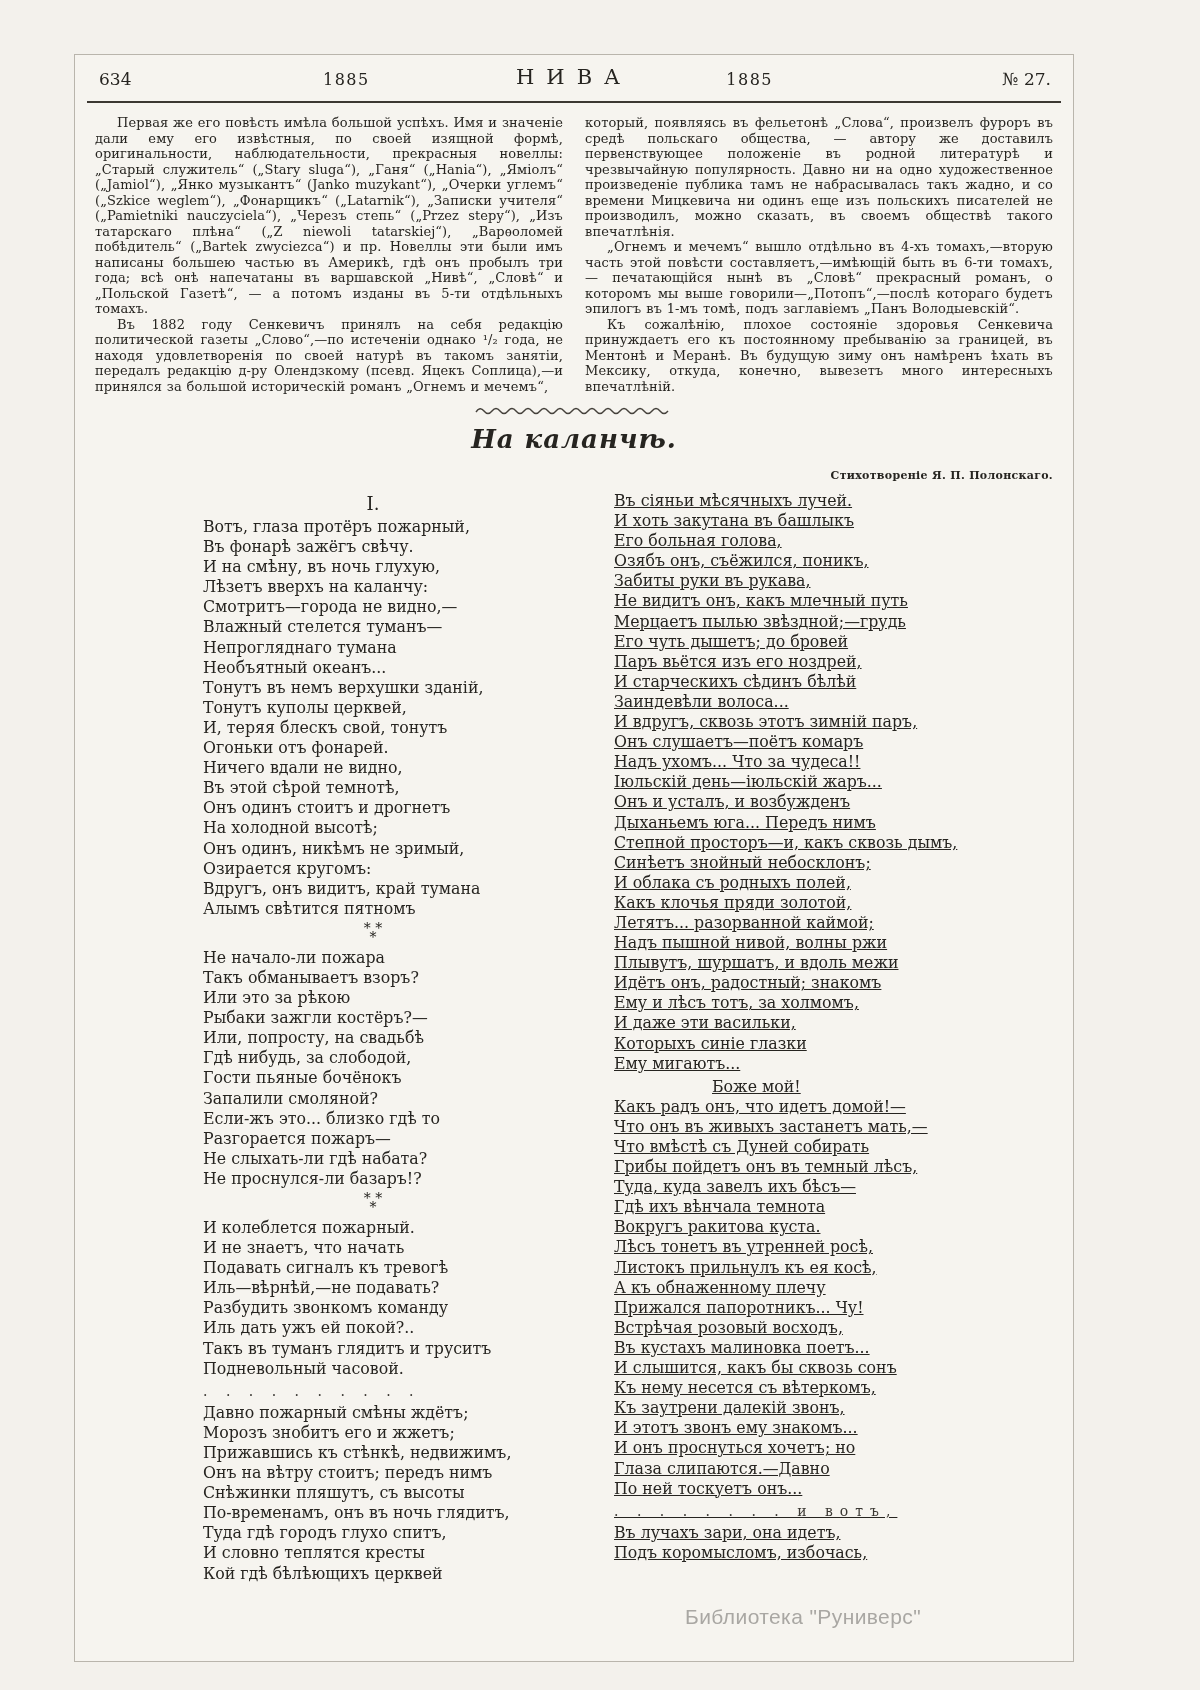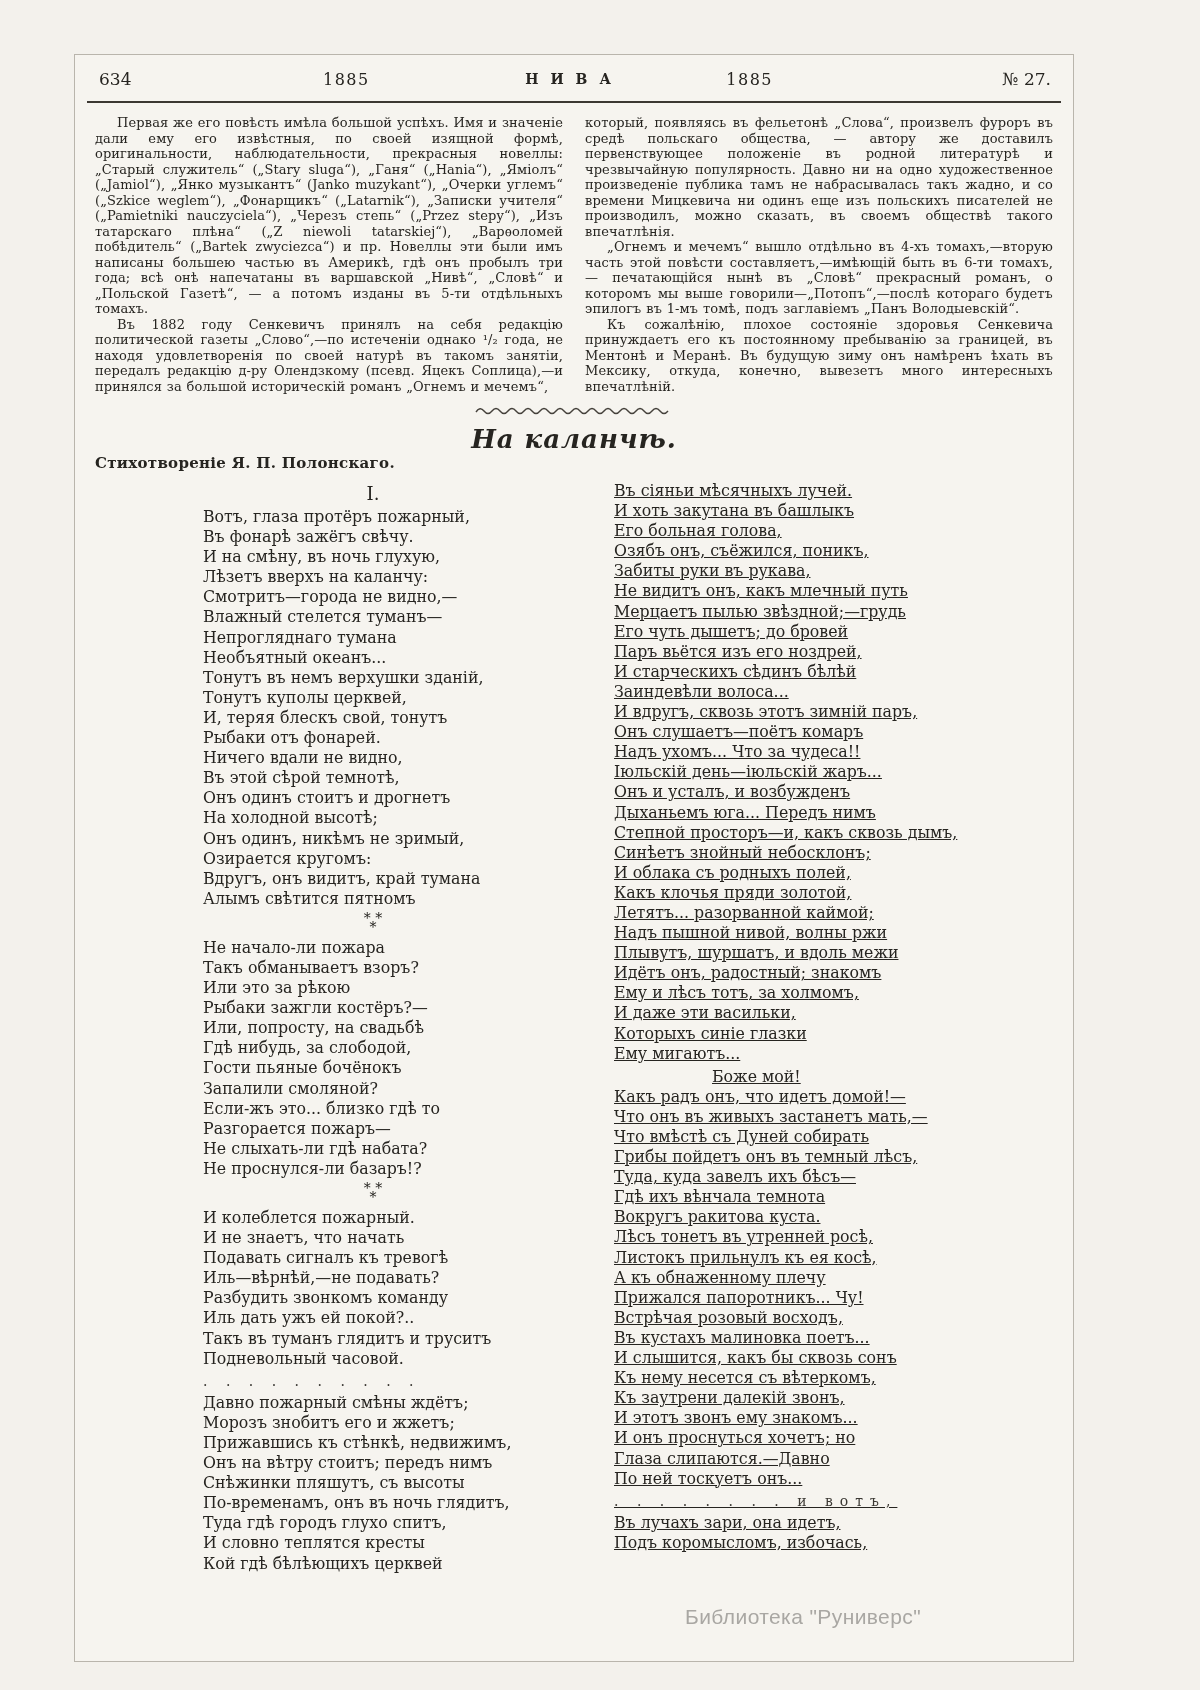--- a/index.html
+++ b/index.html
@@ -13,42 +13,42 @@
   }
   .sheet {
     position:absolute; left:74px; top:54px; width:1000px; height:1608px;
     background:#f6f4ef;
     border:1px solid #b9b5ac;
   }
   
   .masthead { position:absolute; left:0; top:0; width:100%; height:46px; }
   .masthead .pnum   { position:absolute; left:24px;  top:14px; font-size:17px; }
   .masthead .yearL  { position:absolute; left:248px; top:15px; font-size:16px; letter-spacing:1.5px; }
-  .masthead .mtitle { position:absolute; left:50%; transform:translateX(-50%); top:16px;
-                      font-size:14px; font-weight:bold; letter-spacing:12px; }
+  .masthead .mtitle { position:absolute; left:50%; transform:translateX(-50%); top:10px;
+                      font-size:21px; font-weight:normal; letter-spacing:12px; }
   .masthead .yearR  { position:absolute; right:300px; top:15px; font-size:16px; letter-spacing:1.5px; }
   .masthead .issue  { position:absolute; right:22px; top:14px; font-size:17px; }
   .mastrule { position:absolute; left:12px; right:12px; top:46px; border-top:2px solid #3c3832; }
 
   
   .content { padding:60px 20px 0; }
   .prose { display:flex; gap:22px; }
   .prose .col { width:50%; }
   .para {
     text-align:justify; font-size:13px; line-height:15.5px;
     letter-spacing:0.1px; word-spacing:0.5px;
   }
   .para.indent { text-indent:1.7em; }
 
   
   .squiggle { width:200px; margin:9px auto 2px; text-align:center; }
 
   
   .poem-title { text-align:center; font-size:26px; font-style:italic; margin-top:1px; letter-spacing:1px; }
-  .poem-subtitle { text-align:left; font-weight:bold; font-size:15px; margin-top:0; letter-spacing:0.3px; }
+  .poem-subtitle { text-align:right; font-weight:bold; font-size:11px; margin-top:15px; letter-spacing:0.3px; }
   .poem { display:flex; margin-top:9px; }
   .poem-col { width:50%; }
   .poem-col.left  { padding-left:108px; }
   .poem-col.right { padding-left:40px;text-decoration:underline; }
   .poem-line { font-size:15.8px; line-height:20.1px; white-space:nowrap; }
   .poem-inset { padding-left:98px; margin-top:3px; }
   .poem-head { width:340px; text-align:center; font-size:18px; line-height:21px; padding:2px 0 3px; }
   .poem-stars { width:340px; text-align:center; font-size:14px; line-height:9px; padding:5px 0 6px; }
   .poem-dots { font-size:14px; line-height:20px; letter-spacing:7px; color:#3b3833; padding:2px 0; white-space:nowrap; }
 
@@ -103,21 +103,21 @@
           <div class="poem-line">Въ фонарѣ зажёгъ свѣчу.</div>
           <div class="poem-line">И на смѣну, въ ночь глухую,</div>
           <div class="poem-line">Лѣзетъ вверхъ на каланчу:</div>
           <div class="poem-line">Смотритъ—города не видно,—</div>
           <div class="poem-line">Влажный стелется туманъ—</div>
           <div class="poem-line">Непрогляднаго тумана</div>
           <div class="poem-line">Необъятный океанъ...</div>
           <div class="poem-line">Тонутъ въ немъ верхушки зданій,</div>
           <div class="poem-line">Тонутъ куполы церквей,</div>
           <div class="poem-line">И, теряя блескъ свой, тонутъ</div>
-          <div class="poem-line">Рыбаки отъ фонарей.</div>
+          <div class="poem-line">Огоньки отъ фонарей.</div>
           <div class="poem-line">Ничего вдали не видно,</div>
           <div class="poem-line">Въ этой сѣрой темнотѣ,</div>
           <div class="poem-line">Онъ одинъ стоитъ и дрогнетъ</div>
           <div class="poem-line">На холодной высотѣ;</div>
           <div class="poem-line">Онъ одинъ, никѣмъ не зримый,</div>
           <div class="poem-line">Озирается кругомъ:</div>
           <div class="poem-line">Вдругъ, онъ видитъ, край тумана</div>
           <div class="poem-line">Алымъ свѣтится пятномъ</div>
           <div class="poem-stars">
             <div>* *</div>

